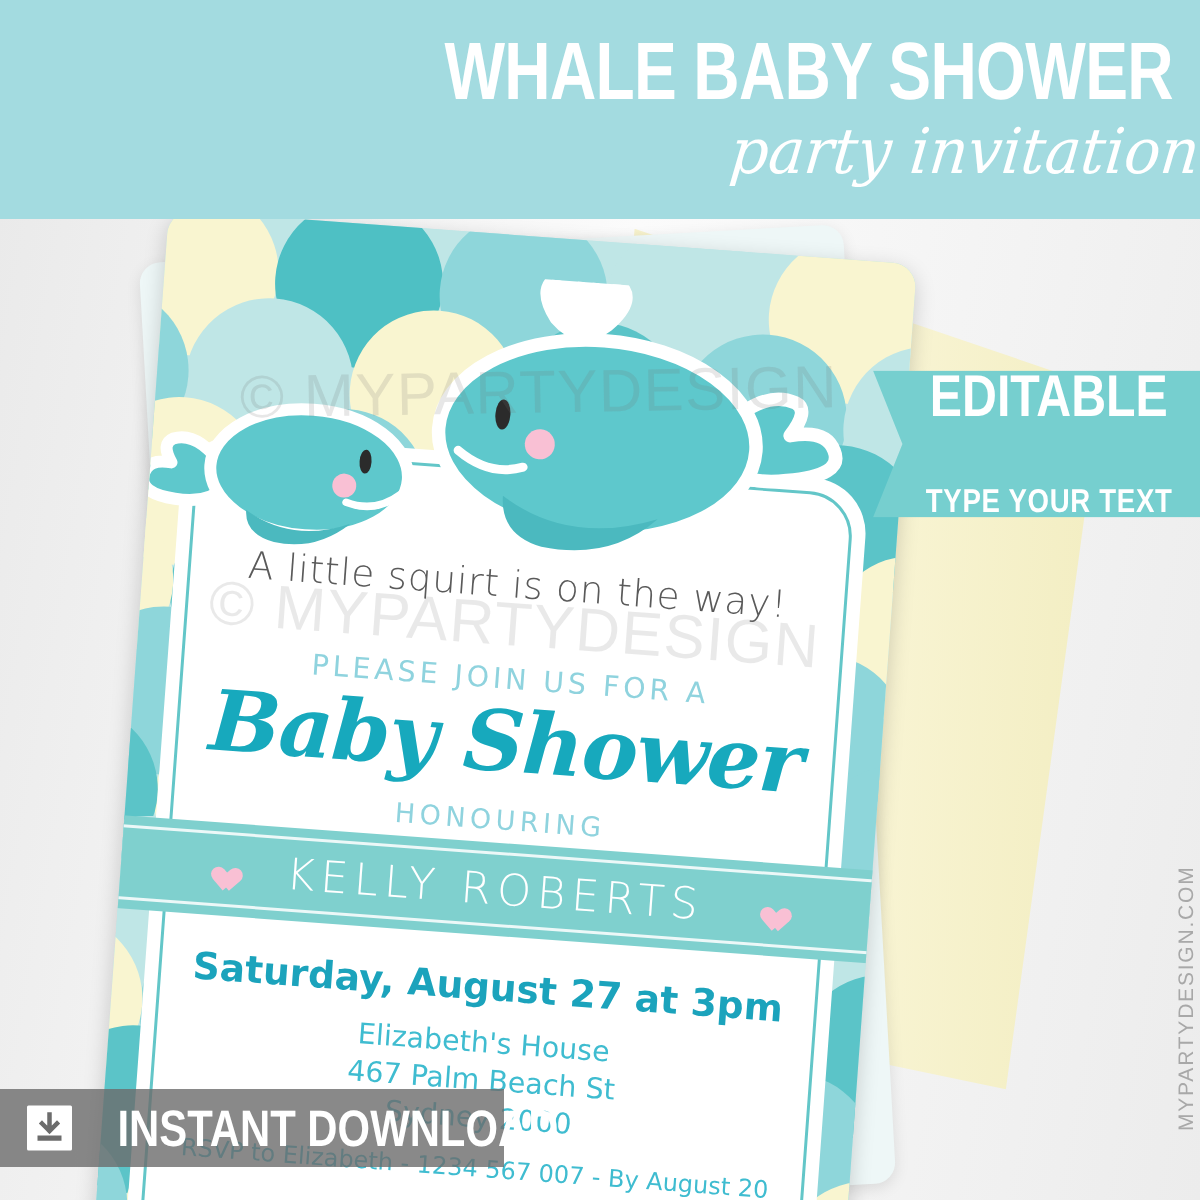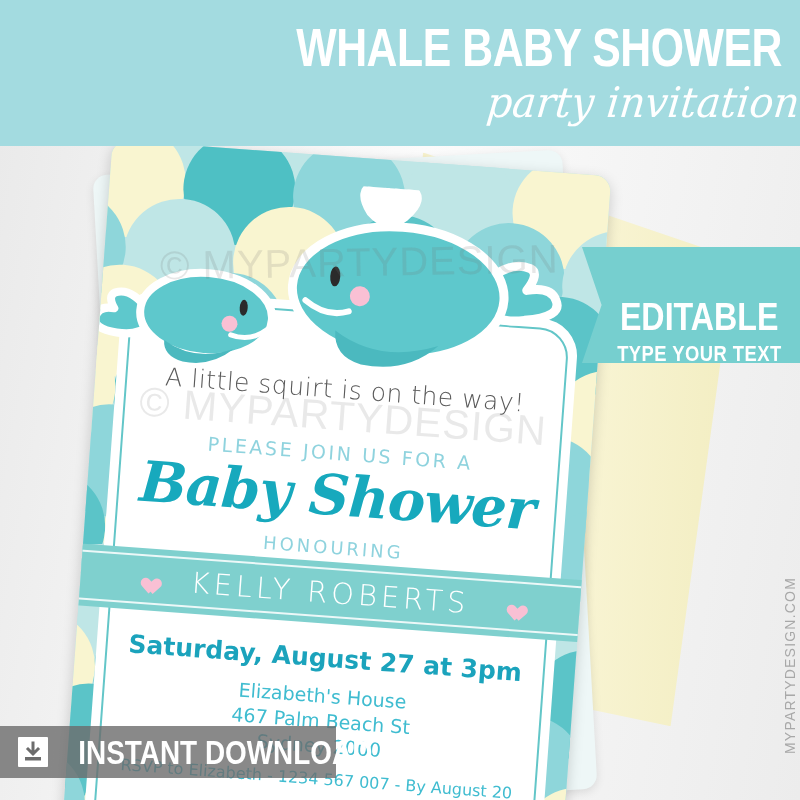--- a/index.html
+++ b/index.html
@@ -162,24 +162,24 @@
   }
   .wm-side{
     position:absolute; right:2px; bottom:46px; z-index:35;
     color:#a8a8a8; font-size:14px; letter-spacing:1.2px;
     writing-mode:vertical-rl; transform:rotate(180deg);
     font-family:"Liberation Sans", sans-serif;
   }
 
   
   .ribbon{
-    position:absolute; right:0; top:247px; width:218px; height:116px; z-index:45;
+    position:absolute; right:0; top:247px; width:218px; height:98px; z-index:45;
     background:#76cfcf;
     clip-path:polygon(0% 0%, 100% 0%, 100% 100%, 0% 100%, 9% 50%);
-    display:flex; flex-direction:column; align-items:center; justify-content:flex-end;
+    display:flex; flex-direction:column; align-items:center; justify-content:space-between;
     padding-left:16px;
   }
   .ribbon-main{
     color:#ffffff; font-weight:bold; font-size:35px; line-height:1;
     letter-spacing:0px; transform:scaleX(0.92) scaleY(1.12);
     font-family:"Liberation Sans", sans-serif;
   }
   .ribbon-sub{
     color:#ffffff; font-weight:bold; font-size:20px; line-height:1; margin-top:9px;
     letter-spacing:0.5px; transform:scaleX(0.92) scaleY(1.1);

